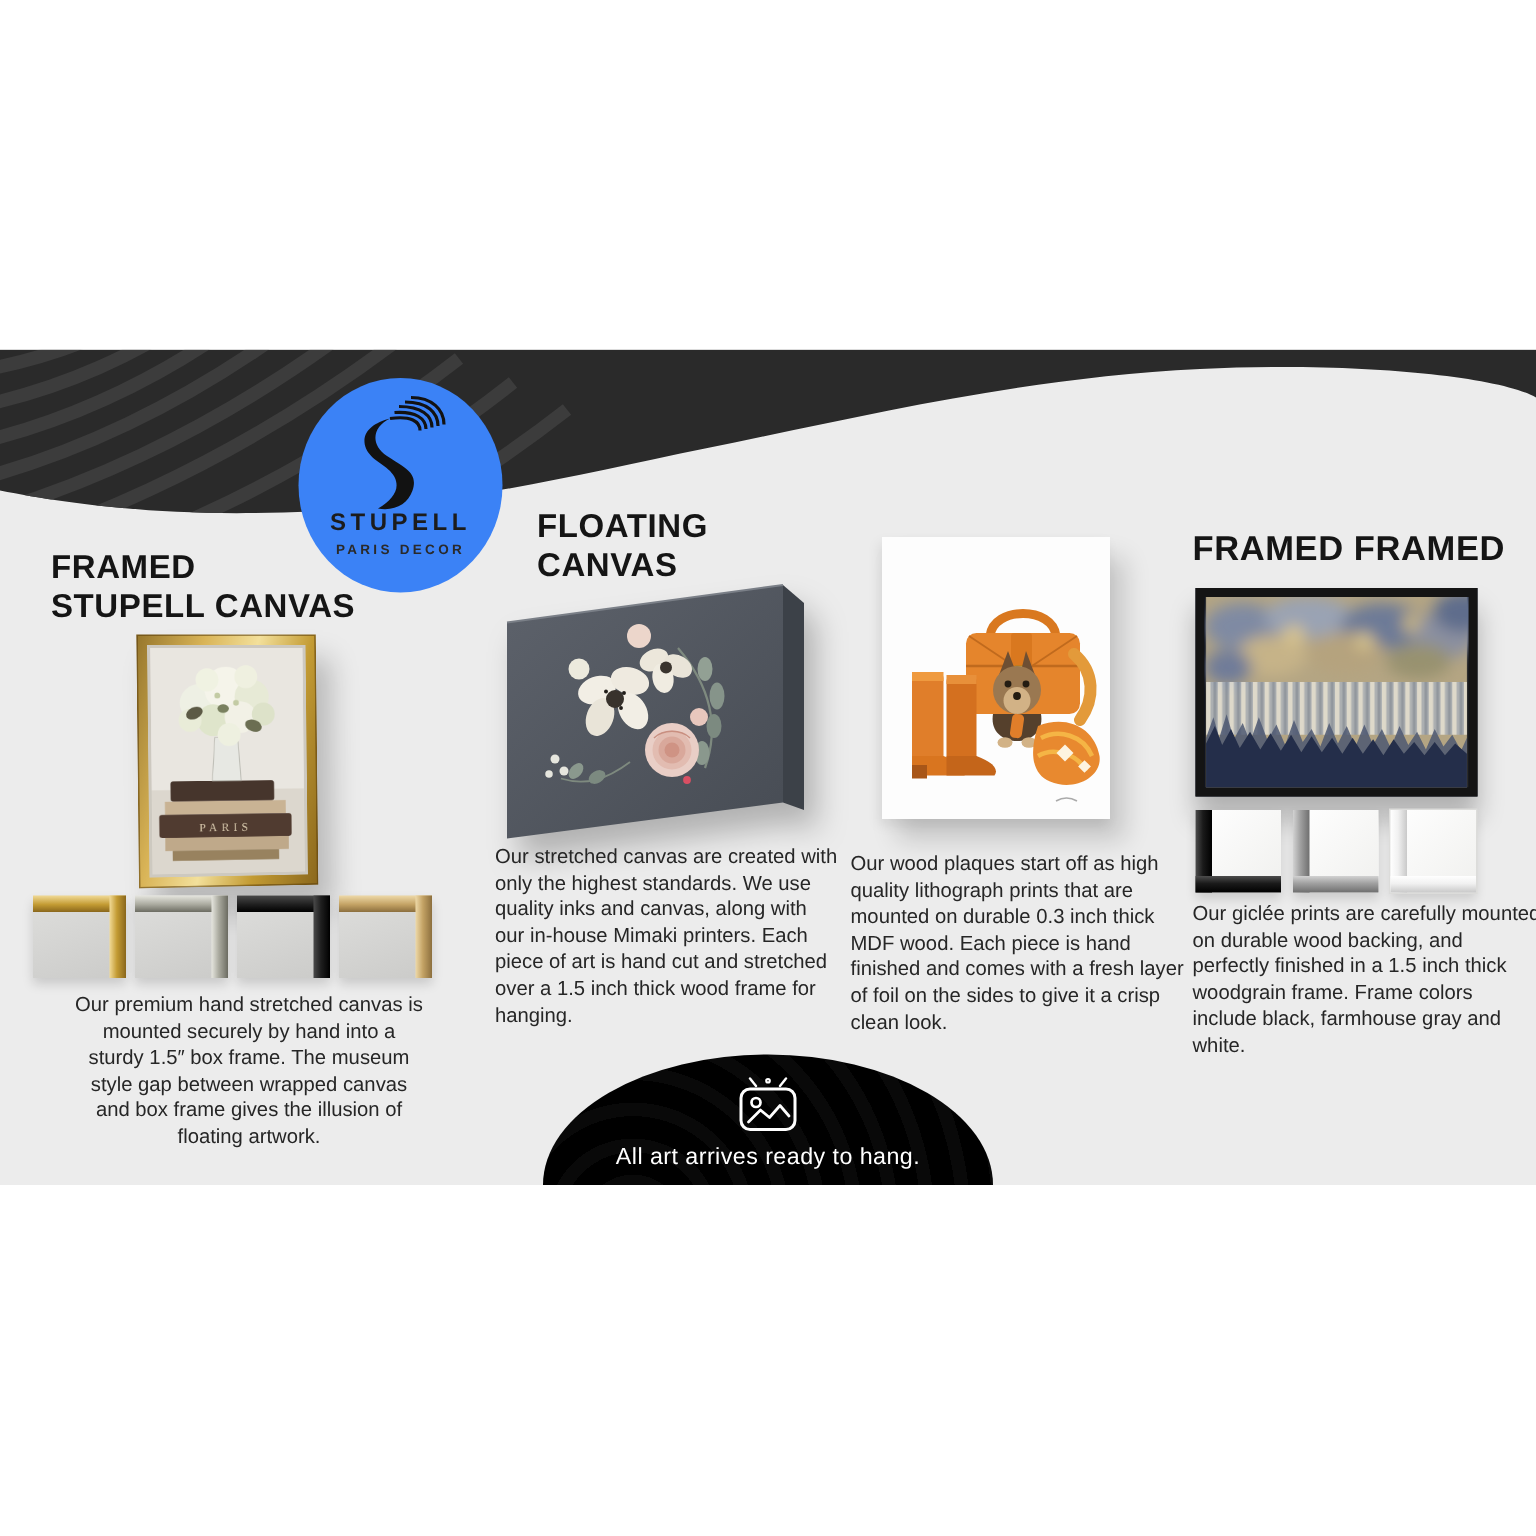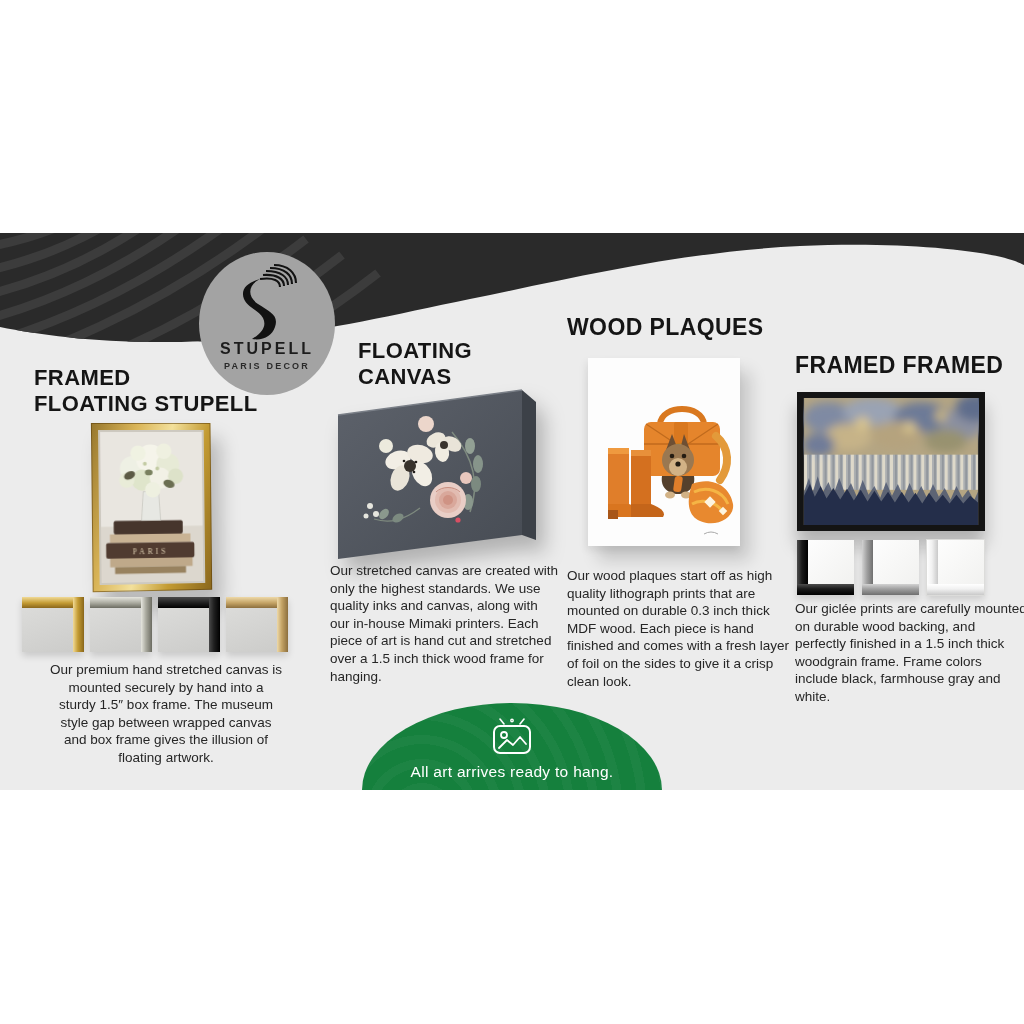--- a/index.html
+++ b/index.html
@@ -1,20 +1,20 @@
 <!DOCTYPE html>
 <html><head>
 <meta charset="utf-8">
 <style>
   html,body{margin:0;padding:0;}
   body{width:1024px;height:1024px;background:#ffffff;font-family:"Liberation Sans",sans-serif;position:relative;overflow:hidden;}
   .panel{position:absolute;left:0;top:233px;width:1024px;height:557px;background:#ececec;overflow:hidden;}
   .wave{position:absolute;left:0;top:0;}
   
-  .logo-circle{position:absolute;left:199px;top:19px;width:136px;height:143px;background:#a3a3a3;border-radius:50%;display:flex;flex-direction:column;align-items:center;justify-content:flex-start;z-index:5;}
+  .logo-circle{position:absolute;left:199px;top:19px;width:136px;height:143px;background:#3b82f6;border-radius:50%;display:flex;flex-direction:column;align-items:center;justify-content:flex-start;z-index:5;}
   .logo-circle svg{margin-top:10px;}
   .brand-name{font-size:16px;font-weight:600;letter-spacing:3px;color:#1c1c1c;margin-top:-2px;}
   .brand-tagline{font-size:9px;font-weight:600;letter-spacing:2.2px;color:#2a2a2a;margin-top:3px;}
   
   .title{position:absolute;margin:0;font-size:22px;line-height:26px;font-weight:700;letter-spacing:.4px;color:#151515;}
   .title span{display:block;}
   .title.single{font-size:23px;}
   .desc{position:absolute;margin:0;font-size:13.5px;line-height:17.6px;color:#262626;}
   
   .gold-frame{position:absolute;left:92px;top:190px;width:120px;height:168px;box-sizing:border-box;padding:7px;
@@ -32,21 +32,21 @@
   .swB{position:relative;width:57px;height:55px;background:linear-gradient(135deg,#ffffff,#f0f0ee);box-shadow:0 4px 7px rgba(0,0,0,.14);}
   .swB::before{content:"";position:absolute;left:0;top:0;bottom:0;width:11px;background:linear-gradient(90deg,var(--l),var(--m) 45%,var(--d));}
   .swB::after{content:"";position:absolute;left:0;right:0;bottom:0;height:11px;background:linear-gradient(0deg,var(--d),var(--m) 55%,var(--l));}
   
   .canvas2{position:absolute;left:324px;top:155px;filter:drop-shadow(8px 14px 10px rgba(0,0,0,.25));}
   
   .plaque{position:absolute;left:588px;top:125px;width:152px;height:188px;background:#fdfdfd;box-shadow:10px 14px 16px rgba(0,0,0,.16), -2px 4px 8px rgba(0,0,0,.08);}
   
   .giclee-frame{position:absolute;left:797px;top:159px;width:188px;height:139px;box-sizing:border-box;border:6px solid #141414;background:#0e1526;box-shadow:0 14px 16px rgba(0,0,0,.25), inset 0 0 0 1px #2c2c2c;}
   
-  .dome{position:absolute;left:362px;top:470px;width:300px;height:87px;background:#15803d;border-radius:150px 150px 0 0 / 87px 87px 0 0;display:flex;flex-direction:column;align-items:center;justify-content:flex-end;padding-bottom:9px;box-sizing:border-box;}
+  .dome{position:absolute;left:362px;top:470px;width:300px;height:87px;background:#000000;border-radius:150px 150px 0 0 / 87px 87px 0 0;display:flex;flex-direction:column;align-items:center;justify-content:flex-end;padding-bottom:9px;box-sizing:border-box;}
   .dome::before{content:"";position:absolute;inset:0;border-radius:inherit;background:repeating-radial-gradient(circle at 20% 130%, rgba(255,255,255,.035) 0 9px, transparent 9px 24px);}
   .dome-msg{position:relative;color:#fff;font-size:15.5px;letter-spacing:.3px;margin-top:5px;}
 </style>
 </head>
 <body>
 
 <div class="panel">
 
   <svg class="wave" width="1024" height="140" viewBox="0 0 1024 140">
     <defs>
@@ -79,21 +79,21 @@
         <path d="M30,17 C44,15 50,19 50,25"></path>
       </g>
       <path d="M30,17 C19,22 16,34 28,42 C40,50 49,53 45,65 C42,74 33,79 22,77 C32,71 37,64 33,56 C29,48 18,46 14,37 C10,27 18,20 30,17 Z" fill="#121212"></path>
     </svg>
     <div class="brand-name">STUPELL</div>
     <div class="brand-tagline">PARIS DECOR</div>
   </div>
 
   <h2 class="title" style="left:34px;top:132px;">
     <span>FRAMED</span>
-    <span>FLOATING STUPELL</span>
+    <span>STUPELL CANVAS</span>
   </h2>
   <div class="gold-frame">
     <div class="gap">
       <svg width="102" height="150" viewBox="0 0 106 156">
         <rect width="106" height="156" fill="#e9e6e0"></rect>
         <rect y="98" width="106" height="58" fill="#dcd7ce"></rect>
         <g>
           <rect x="13" y="92" width="72" height="14" rx="2" fill="#46352c"></rect>
           <rect x="9" y="106" width="84" height="9" fill="#c9b394"></rect>
           <rect x="5" y="115" width="92" height="16" rx="2" fill="#503b30"></rect>
@@ -181,23 +181,20 @@
         <circle cx="134" cy="132" r="2.6" fill="#d94f63"></circle>
       </g>
       <circle cx="142" cy="90" r="6" fill="#e8c7bd"></circle>
       <circle cx="46" cy="118" r="3" fill="#e6e6de"></circle>
         <circle cx="52" cy="126" r="3" fill="#e6e6de"></circle>
         <circle cx="42" cy="128" r="2.5" fill="#e6e6de"></circle>
     </g>
   </svg>
   <p class="desc" style="left:330px;top:329px;width:230px;">Our stretched canvas are created with only the highest standards. We use quality inks and canvas, along with our in-house Mimaki printers. Each piece of art is hand cut and stretched over a 1.5 inch thick wood frame for hanging.</p>
 
-  <h2 class="title single" style="left:567px;top:81px;">
-    <span>WOOD PLAQUES</span>
-  </h2>
   <div class="plaque">
     <svg width="152" height="188" viewBox="0 0 152 188">
       <rect width="152" height="188" fill="#fdfdfd"></rect>
       <g>
         <path d="M72,66 C74,46 114,46 116,66" fill="none" stroke="#d9781f" stroke-width="6" stroke-linecap="round"></path>
         <rect x="56" y="64" width="76" height="54" rx="7" fill="#e5852c"></rect>
         <path d="M56,86 H132" stroke="#c06a1d" stroke-width="1.6"></path>
         <path d="M58,66 L88,86 M130,66 L100,86" stroke="#c06a1d" stroke-width="1.2" fill="none"></path>
         <rect x="86" y="64" width="14" height="24" rx="2" fill="#d9781f"></rect>
         <rect x="88" y="86" width="10" height="7" rx="1" fill="#e8c06a" stroke="#a8811f" stroke-width=".8"></rect>

